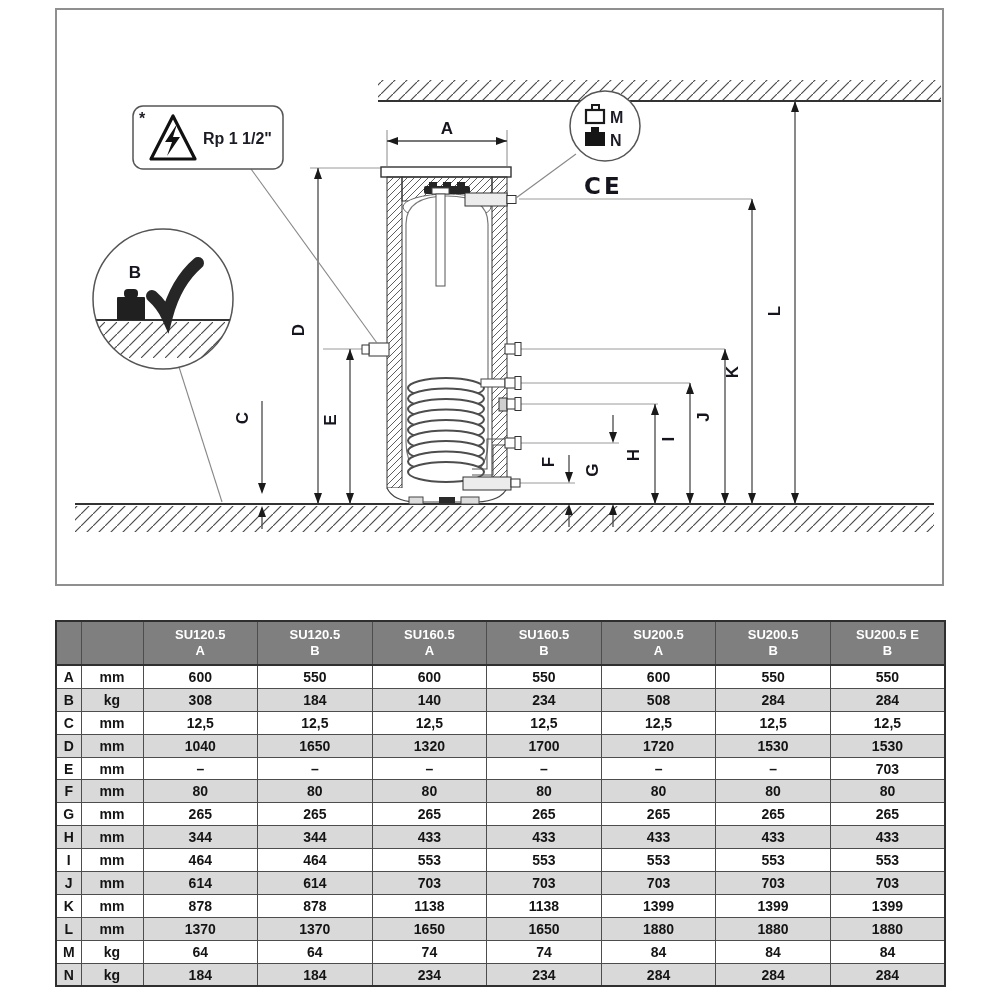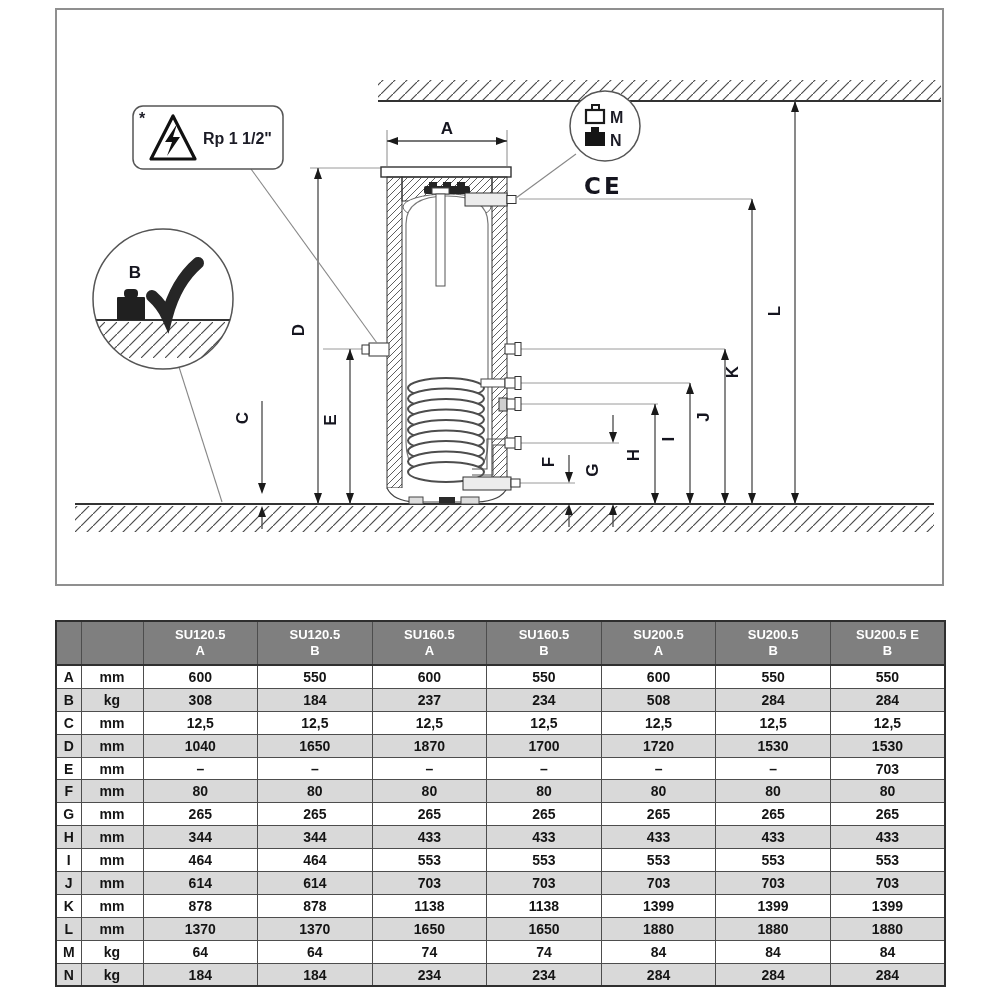--- a/index.html
+++ b/index.html
@@ -282,21 +282,21 @@
             <td>550</td>
             <td>600</td>
             <td>550</td>
             <td>550</td>
           </tr>
           <tr>
             <td class="letter">B</td>
             <td>kg</td>
             <td>308</td>
             <td>184</td>
-            <td>237</td>
+            <td>140</td>
             <td>234</td>
             <td>508</td>
             <td>284</td>
             <td>284</td>
           </tr>
           <tr>
             <td class="letter">C</td>
             <td>mm</td>
             <td>12,5</td>
             <td>12,5</td>
@@ -304,21 +304,21 @@
             <td>12,5</td>
             <td>12,5</td>
             <td>12,5</td>
             <td>12,5</td>
           </tr>
           <tr>
             <td class="letter">D</td>
             <td>mm</td>
             <td>1040</td>
             <td>1650</td>
-            <td>1870</td>
+            <td>1320</td>
             <td>1700</td>
             <td>1720</td>
             <td>1530</td>
             <td>1530</td>
           </tr>
           <tr>
             <td class="letter">E</td>
             <td>mm</td>
             <td>–</td>
             <td>–</td>

